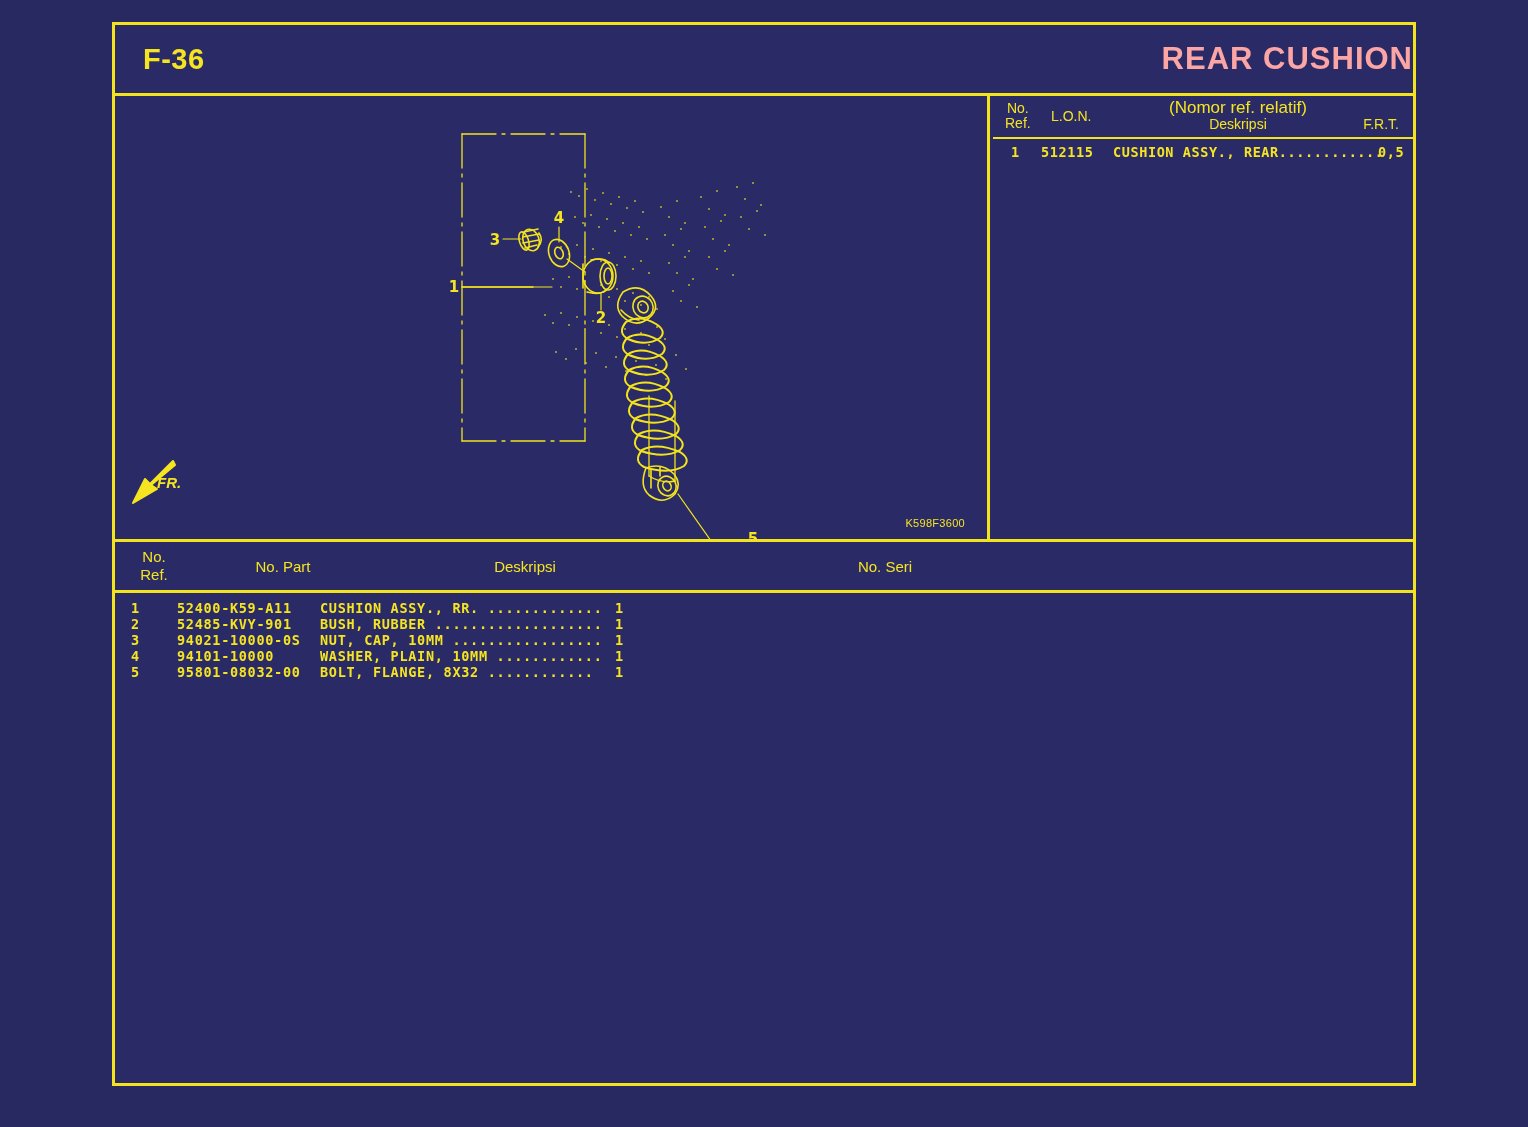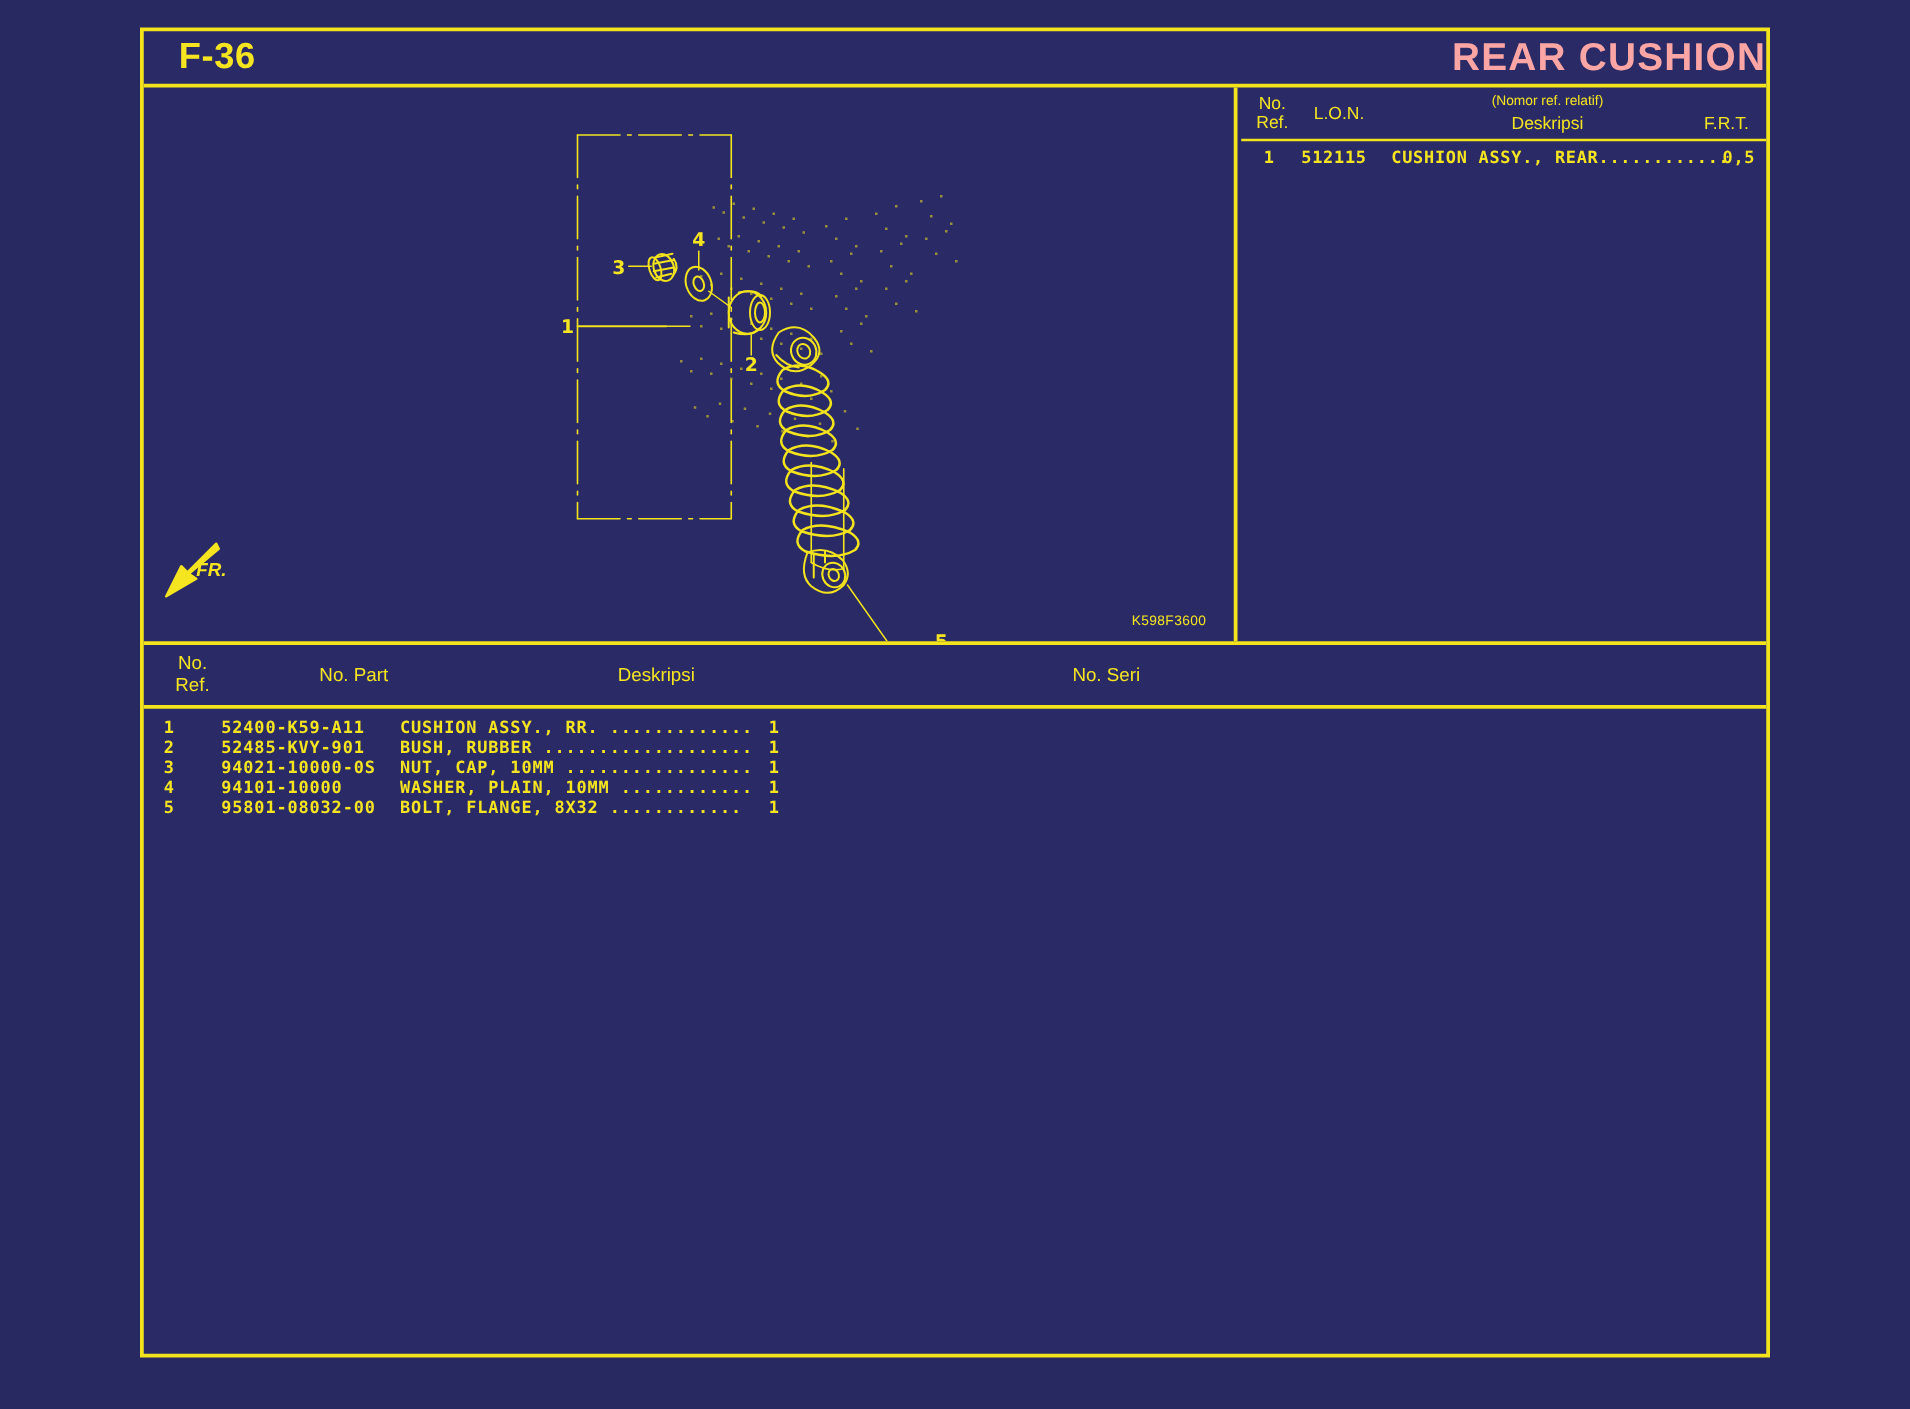--- a/index.html
+++ b/index.html
@@ -22,21 +22,21 @@
     width: 1304px;
     height: 1064px;
     border: 3px solid #f2e31c;
     background: #2a2a66;
     box-sizing: border-box;
   }
 
   
   #title-bar {
     position: relative;
-    height: 45px;
+    height: 71px;
     border-bottom: 3px solid #f2e31c;
     box-sizing: border-box;
   }
   #page-code {
     position: absolute;
     left: 28px;
     top: 50%;
     transform: translateY(-50%);
     color: #f5e520;
     font-size: 29px;
@@ -129,21 +129,21 @@
   #lon-head .c-desk {
     position: absolute;
     left: 120px;
     top: 3px;
     width: 250px;
     text-align: center;
     line-height: 17px;
   }
   #lon-head .c-desk .rel {
     display: block;
-    font-size: 11px;
+    font-size: 17px;
   }
   #lon-head .c-frt {
     position: absolute;
     right: 14px;
     top: 20px;
     font-size: 14px;
   }
   .lon-row {
     position: relative;
     height: 26px;

